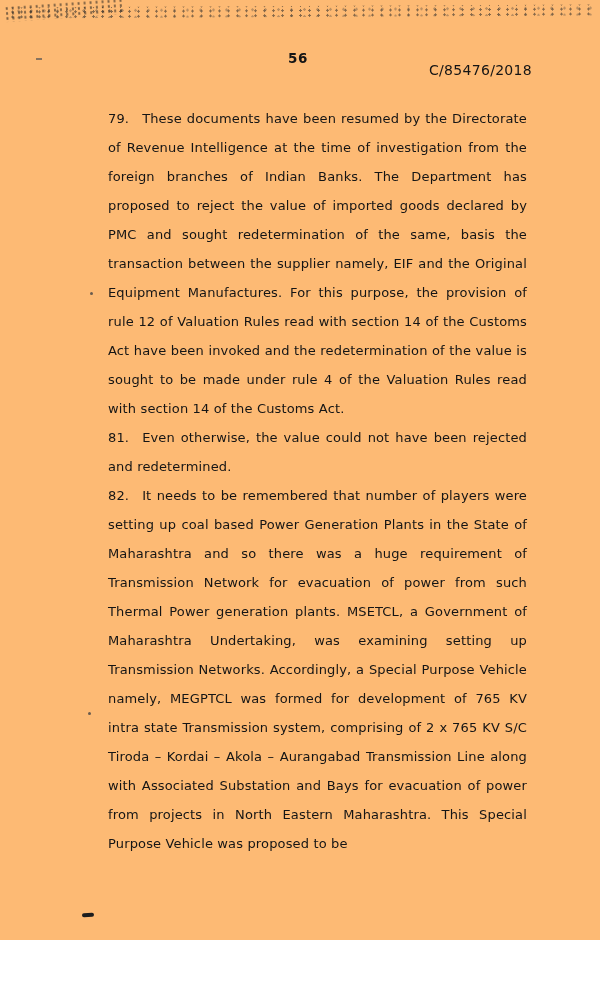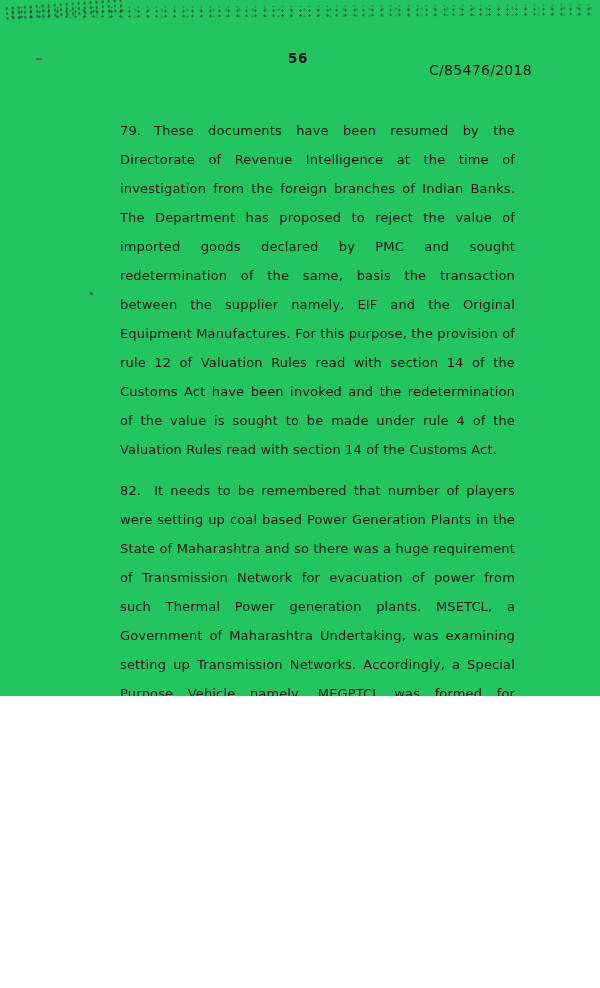--- a/index.html
+++ b/index.html
@@ -3,22 +3,22 @@
 <meta charset="utf-8">
 <style>
   html, body {
     margin: 0;
     padding: 0;
     background: #ffffff;
   }
   .page {
     position: relative;
     width: 600px;
-    height: 696px;
-    background: #22c55e;
+    height: 940px;
+    background: #fdba74;
     overflow: hidden;
     font-family: "DejaVu Sans", "Liberation Sans", sans-serif;
     color: #151515;
   }
   
   .noise {
     position: absolute;
     top: 6px;
     left: 8px;
     right: 8px;
@@ -68,21 +68,21 @@
   .body-text {
     position: absolute;
     top: 104px;
     left: 108px;
     width: 419px;
     font-size: 13px;
     line-height: 29px;
     letter-spacing: 0.15px;
   }
   .para {
-    margin: 12px;
+    margin: 0;
     text-align: justify;
     text-align-last: left;
   }
   .pnum {
     display: inline-block;
     margin-right: 13px;
   }
   
   .dot-mark-1 {
     position: absolute;
@@ -133,20 +133,21 @@
   <div class="noise-left"></div>
   <div class="tick-mark"></div>
 
   <div class="header">
     <div class="page-number">56</div>
     <div class="case-number">C/85476/2018</div>
   </div>
 
   <div class="body-text">
     <p class="para"><span class="pnum">79.</span><span>These documents have been resumed by the Directorate of Revenue Intelligence at the time of investigation from the foreign branches of Indian Banks. The Department has proposed to reject the value of imported goods declared by PMC and sought redetermination of the same, basis the transaction between the supplier namely, EIF and the Original Equipment Manufactures. For this purpose, the provision of rule 12 of Valuation Rules read with section 14 of the Customs Act have been invoked and the redetermination of the value is sought to be made under rule 4 of the Valuation Rules read with section 14 of the Customs Act.</span></p>
+    <p class="para"><span class="pnum">81.</span><span>Even otherwise, the value could not have been rejected and redetermined.</span></p>
     <p class="para"><span class="pnum">82.</span><span>It needs to be remembered that number of players were setting up coal based Power Generation Plants in the State of Maharashtra and so there was a huge requirement of Transmission Network for evacuation of power from such Thermal Power generation plants. MSETCL, a Government of Maharashtra Undertaking, was examining setting up Transmission Networks. Accordingly, a Special Purpose Vehicle namely, MEGPTCL was formed for development of 765 KV intra state Transmission system, comprising of 2 x 765 KV S/C Tiroda – Kordai – Akola – Aurangabad Transmission Line along with Associated Substation and Bays for evacuation of power from projects in North Eastern Maharashtra. This Special Purpose Vehicle was proposed to be</span></p>
   </div>
 
   <div class="dot-mark-1"></div>
   <div class="dot-mark-2"></div>
   <div class="dash-mark"></div>
 
 </div>
 
 </body></html>

